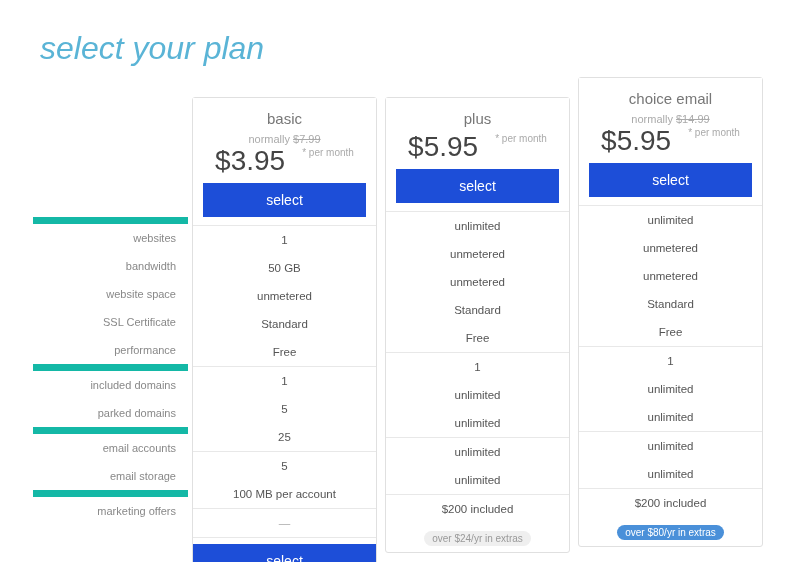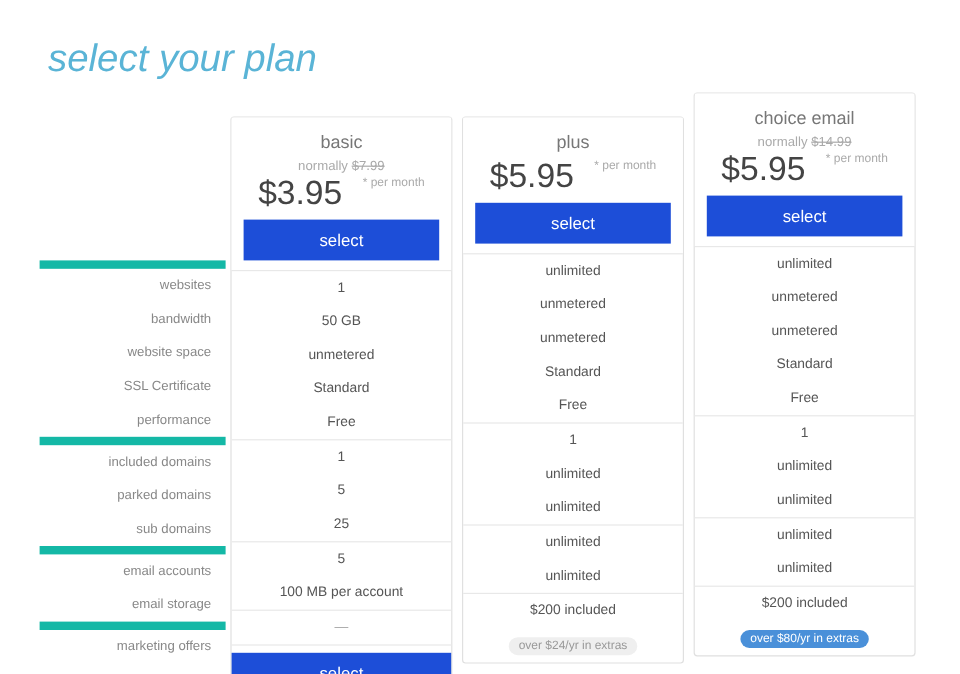--- a/index.html
+++ b/index.html
@@ -167,21 +167,20 @@
       <div class="label-group">
         <div class="label-row">websites</div>
         <div class="label-row">bandwidth</div>
         <div class="label-row">website space</div>
         <div class="label-row">SSL Certificate</div>
         <div class="label-row">performance</div>
       </div>
       <div class="label-group">
         <div class="label-row">included domains</div>
         <div class="label-row">parked domains</div>
-        <div class="label-row">sub domains</div>
       </div>
       <div class="label-group">
         <div class="label-row">email accounts</div>
         <div class="label-row">email storage</div>
       </div>
       <div class="label-group">
         <div class="label-row marketing">marketing offers</div>
       </div>
     </div>
 

